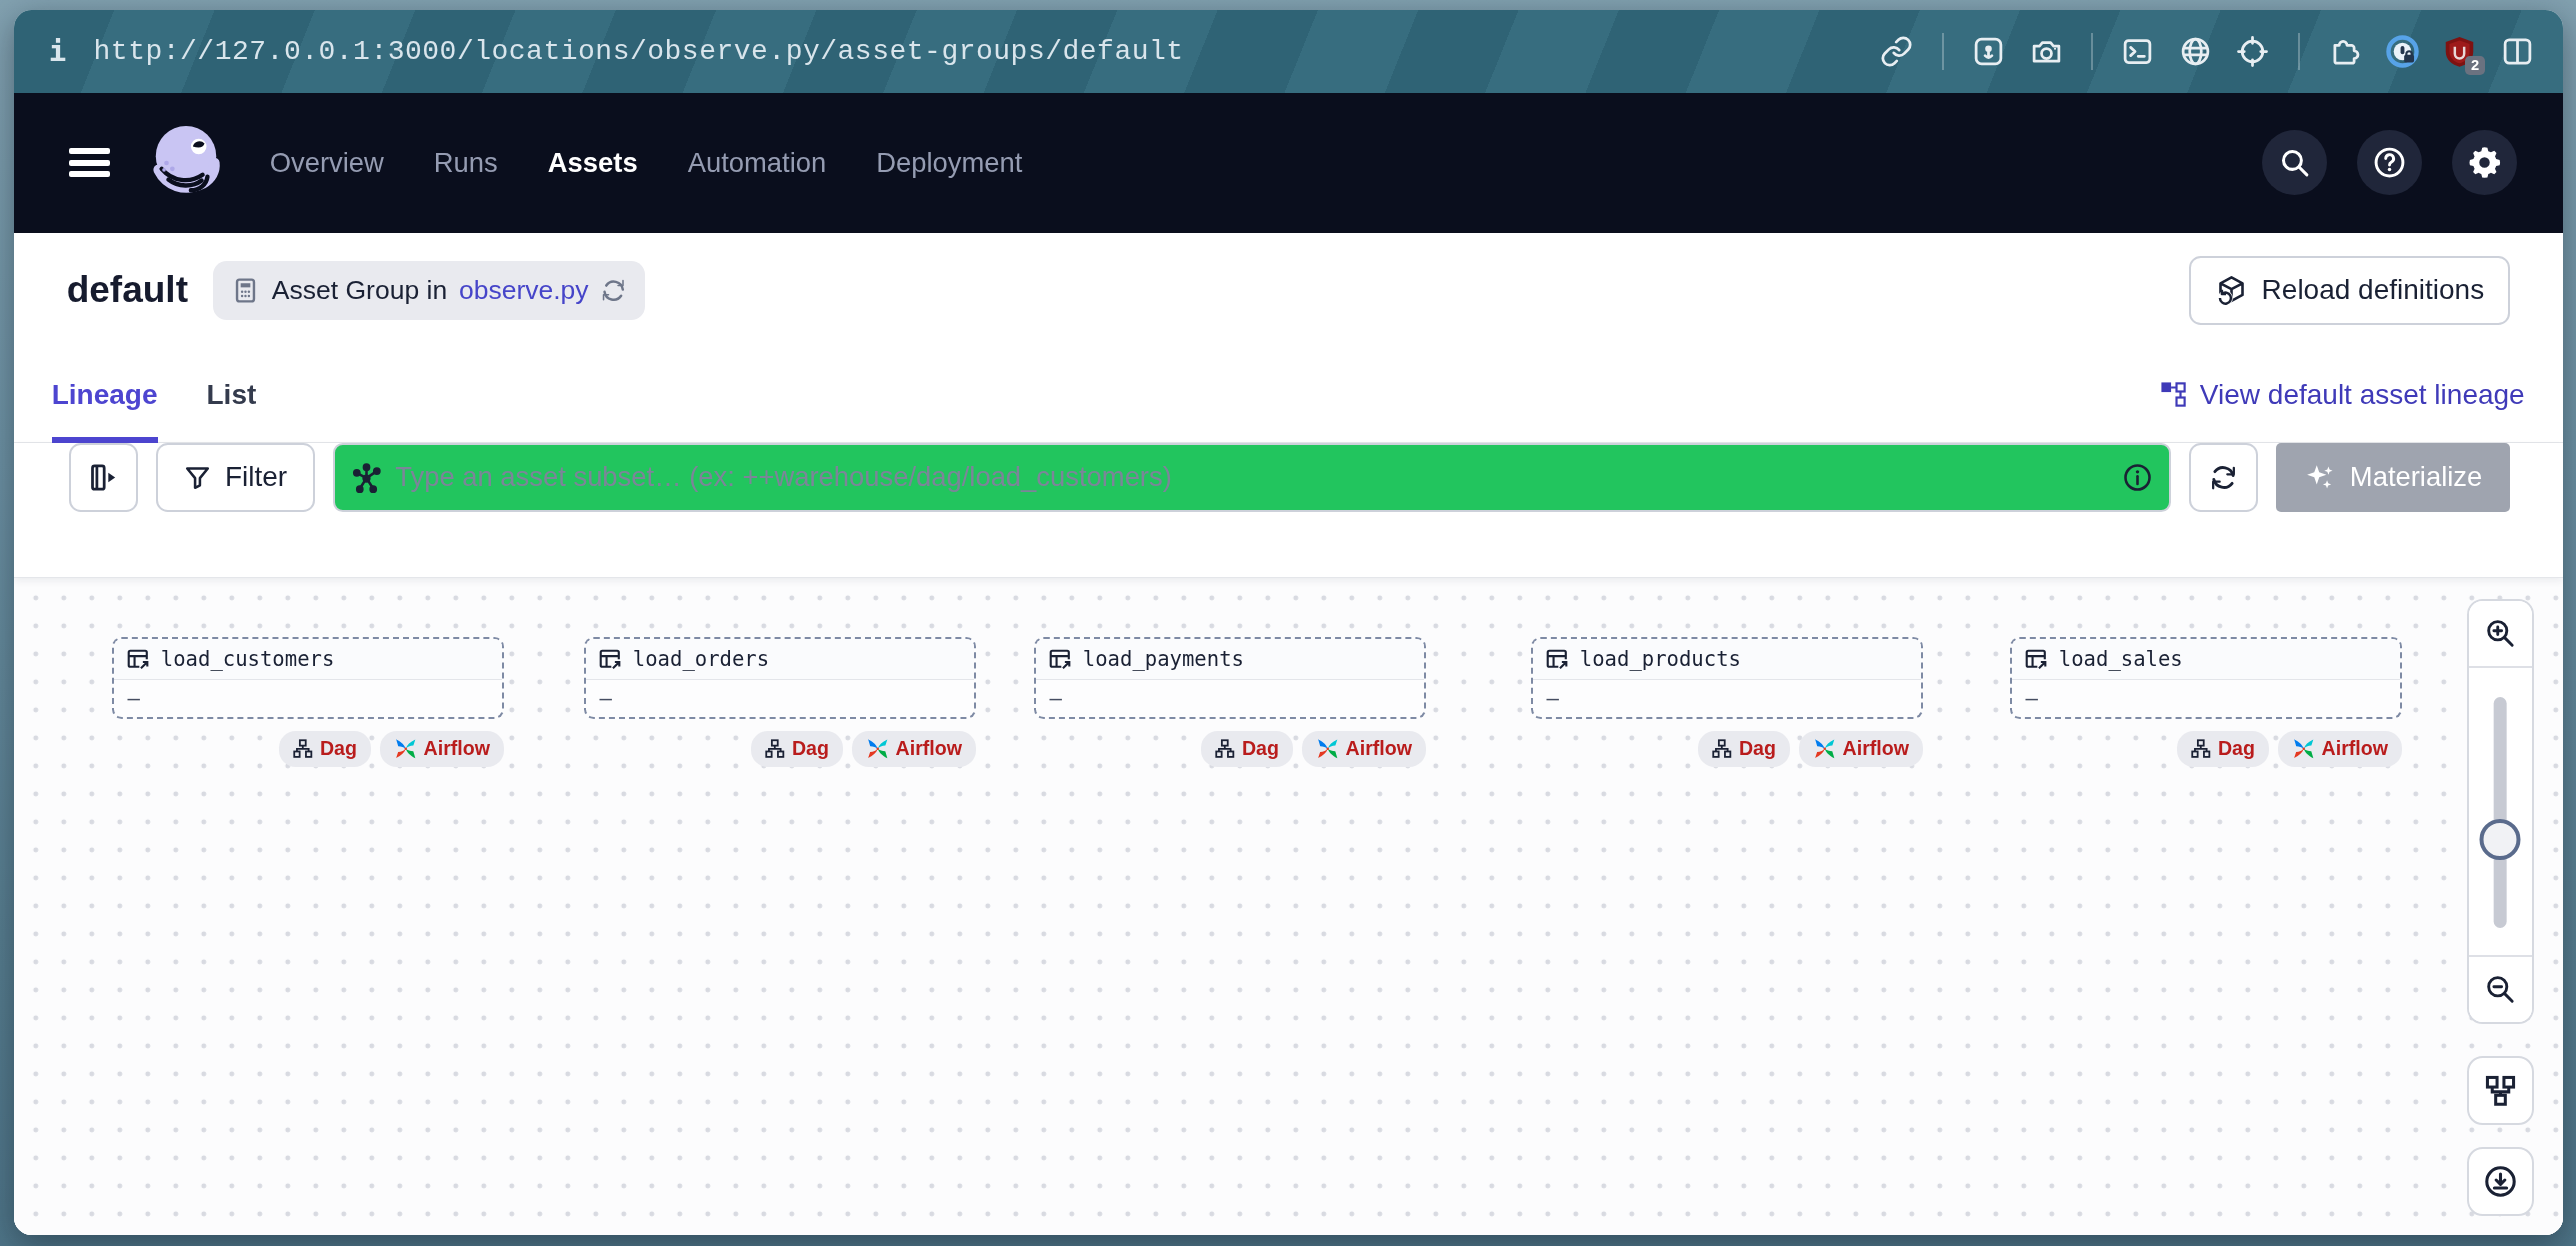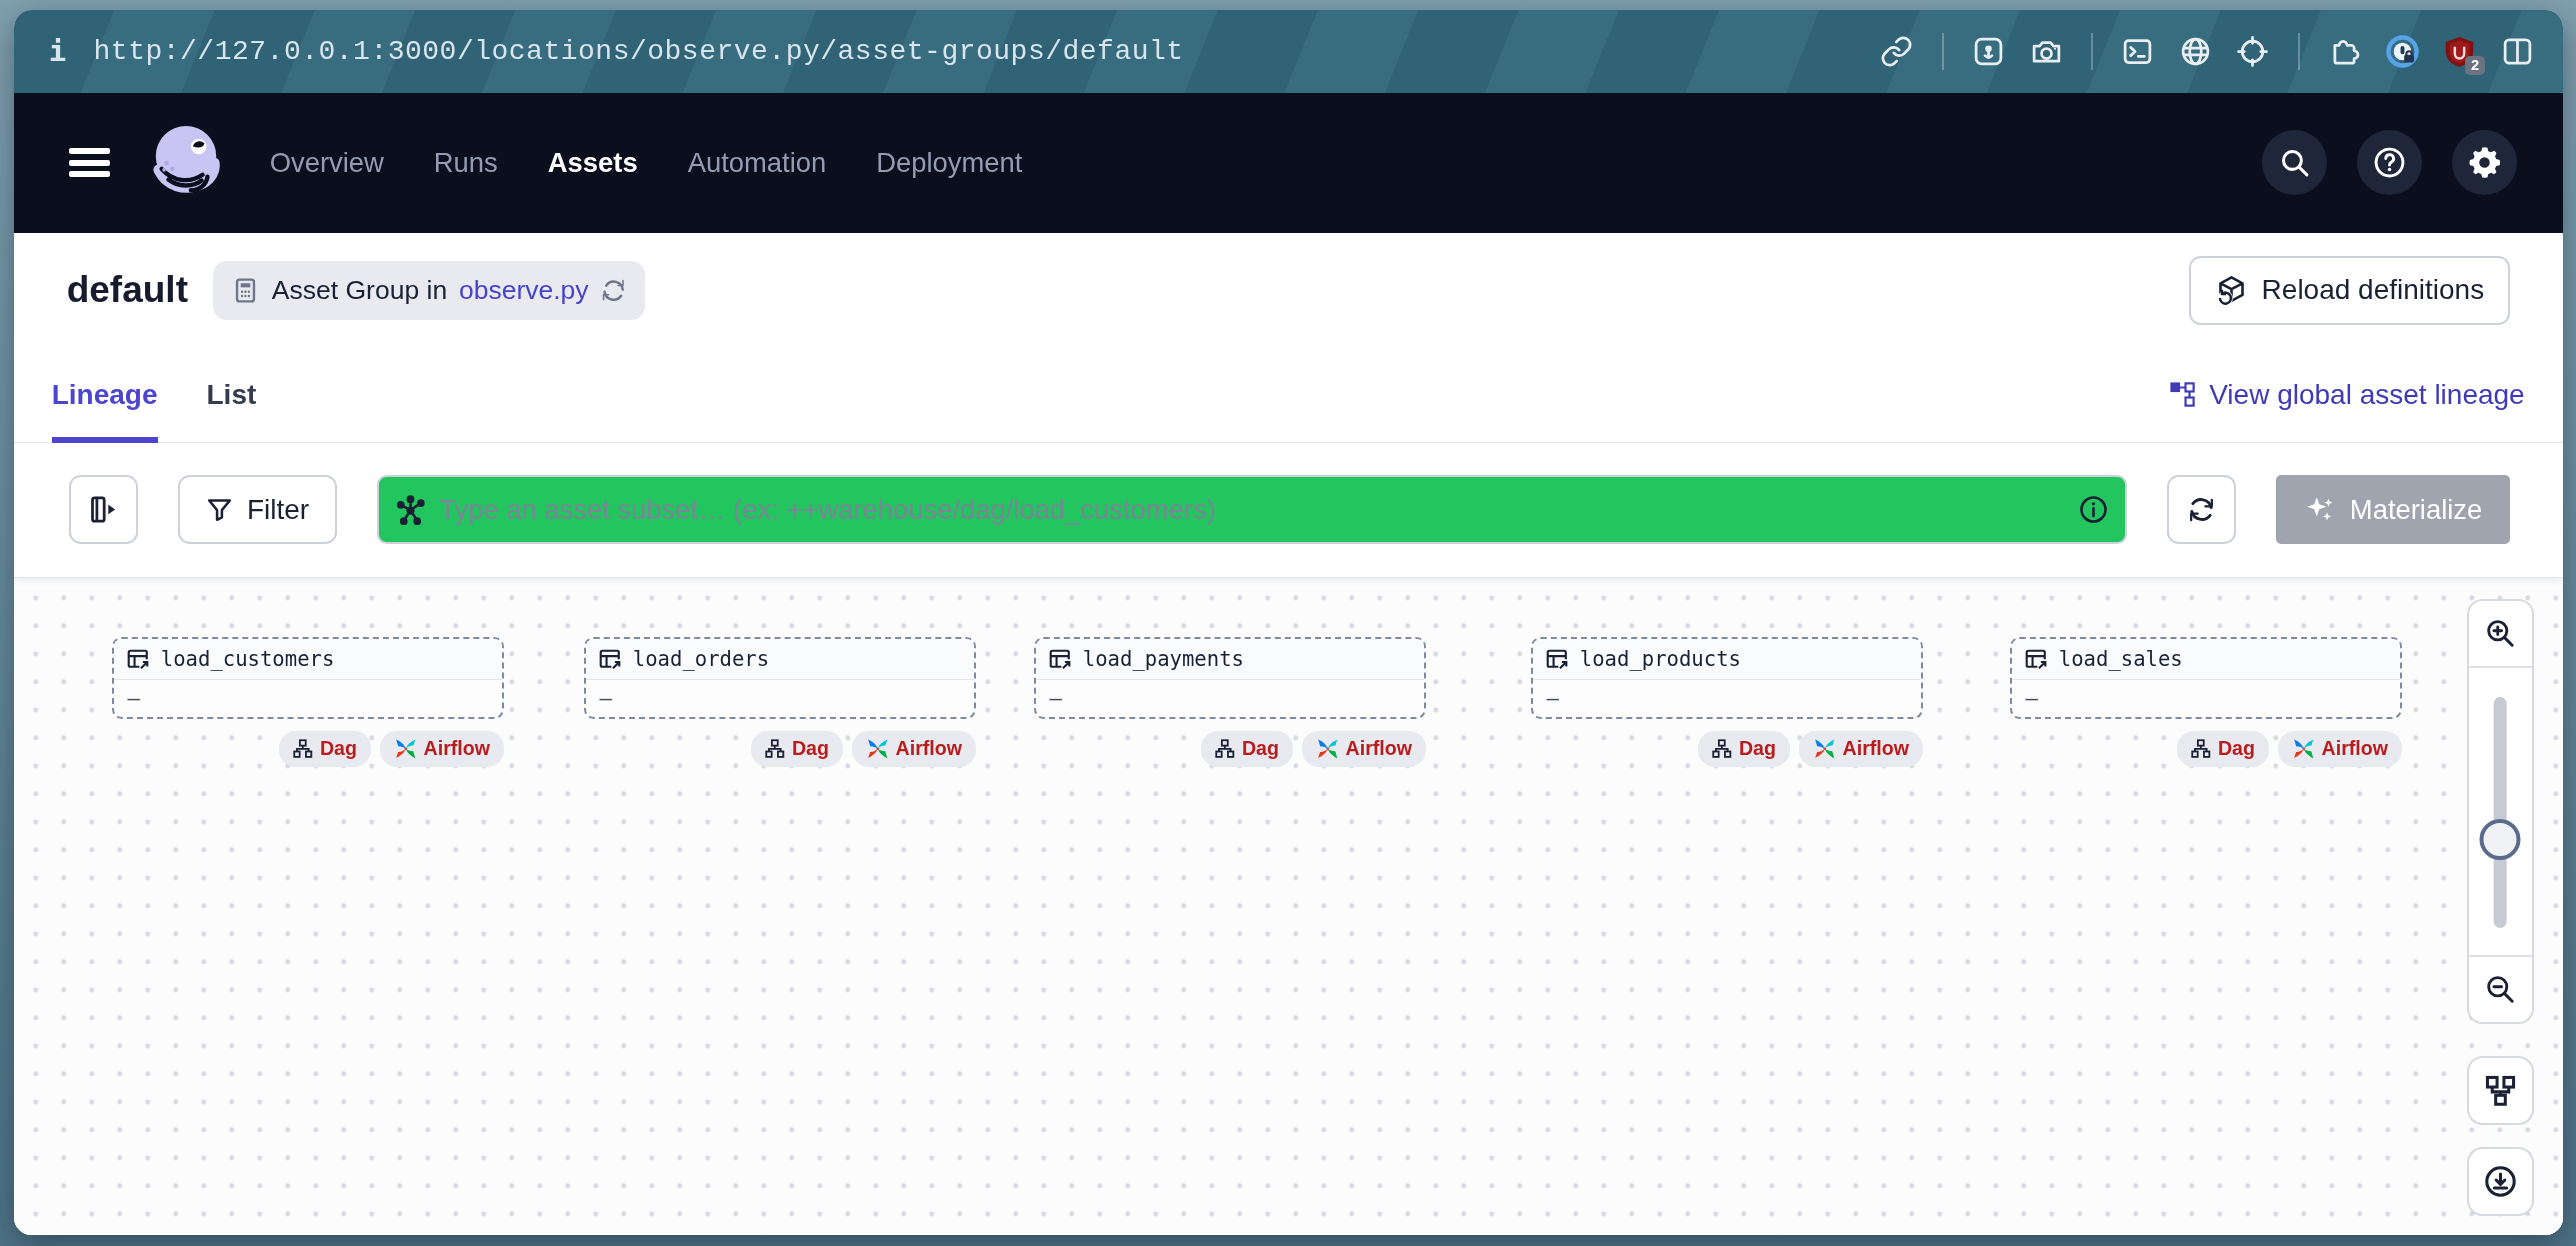--- a/index.html
+++ b/index.html
@@ -39,21 +39,21 @@
   .reload-btn { margin-left:auto; height:69px; border:2px solid #CDD1DA; border-radius:11.8px; background:#fff; display:flex; align-items:center; gap:13.7px; padding:0 23.5px; font-size:28px; color:#1A2134; cursor:pointer; }
 
   
   .tabs-row { height:95px; flex:0 0 95px; display:flex; align-items:center; padding:0 38px; gap:49px; border-bottom:1px solid #E4E6EA; position:relative; }
   .tab { position:relative; height:100%; display:flex; align-items:center; font-size:28px; font-weight:bold; color:#343B4D; cursor:pointer; }
   .tab.active { color:#4D45D0; }
   .tab.active::after { content:""; position:absolute; left:0; right:0; bottom:-1px; height:5.9px; background:#4D45D0; }
   .view-global { margin-left:auto; display:flex; align-items:center; gap:11.8px; font-size:28px; color:#3F3AB8; cursor:pointer; }
 
   
-  .toolbar { height:135px; flex:0 0 135px; display:flex; align-items:center; padding:0 53px 0 55px; gap:40px; border-bottom:1px solid #E4E6EA; box-shadow:0 2.9px 7.8px rgba(20,30,50,.07); position:relative; z-index:2; background:#fff; }
+  .toolbar { height:135px; flex:0 0 135px; display:flex; padding:0 53px 0 55px; gap:18px; border-bottom:1px solid #E4E6EA; box-shadow:0 2.9px 7.8px rgba(20,30,50,.07); position:relative; z-index:2; background:#fff; }
   .sq-btn { width:69px; height:69px; flex:0 0 69px; border:2px solid #CDD1DA; border-radius:11.8px; background:#fff; display:flex; align-items:center; justify-content:center; cursor:pointer; }
   .filter-btn { height:69px; border:2px solid #CDD1DA; border-radius:11.8px; background:#fff; display:flex; align-items:center; gap:12.7px; padding:0 25.5px; font-size:28px; color:#1A2134; cursor:pointer; }
   .search-wrap { flex:1; height:69px; border:2px solid #CDD1DA; border-radius:9.8px; background:#22c55e; display:flex; align-items:center; padding:0 16px; gap:13.7px; }
   .search-wrap input { flex:1; border:none; outline:none; font-size:27.4px; color:#1A2134; font-family:"Liberation Sans",sans-serif; background:transparent; }
   .search-wrap input::placeholder { color:#7C8599; }
   .materialize-btn { height:69px; border:none; border-radius:5px; background:#9FA4AF; color:#fff; font-size:27.4px; display:flex; align-items:center; gap:13.7px; padding:0 27.4px; cursor:default; font-family:"Liberation Sans",sans-serif; }
 
   
   .canvas { flex:1; position:relative; background-color:#FCFCFD; background-image:radial-gradient(circle,#D8DAE1 2.3px,transparent 2.7px); background-size:28px 28px; background-position:7.8px 5.9px; overflow:hidden; }
   .asset-wrap { position:absolute; width:392px; top:59px; }
@@ -261,21 +261,21 @@
         <div class="tab">
             <span>List</span>
           </div>
         <div class="view-global">
           <svg width="29" height="29" viewBox="0 0 24 24">
               <rect x="2" y="2" width="8" height="8" fill="#3F3AB8"></rect>
               <rect x="14.5" y="2.8" width="6.7" height="6.7" fill="none" stroke="#3F3AB8" stroke-width="1.8"></rect>
               <rect x="14.5" y="14.5" width="6.7" height="6.7" fill="none" stroke="#3F3AB8" stroke-width="1.8"></rect>
               <path d="M10 6.2 H14.5 M17.8 9.5 V14.5" stroke="#3F3AB8" stroke-width="1.8" fill="none"></path>
             </svg>
-          <span>View global asset lineage</span>
+          <span>View default asset lineage</span>
         </div>
       </div>
 
       <div class="toolbar">
         <button class="sq-btn">
           <svg width="33" height="33" viewBox="0 0 24 24" fill="none" stroke="#1A2134" stroke-width="2">
               <rect x="4" y="3.5" width="8.5" height="17" rx="1.5"></rect>
               <path d="M7.2 3.5 V20.5"></path>
               <path d="M15.5 8.5 L20.5 12 L15.5 15.5 Z" fill="#1A2134" stroke="none"></path>
             </svg>

